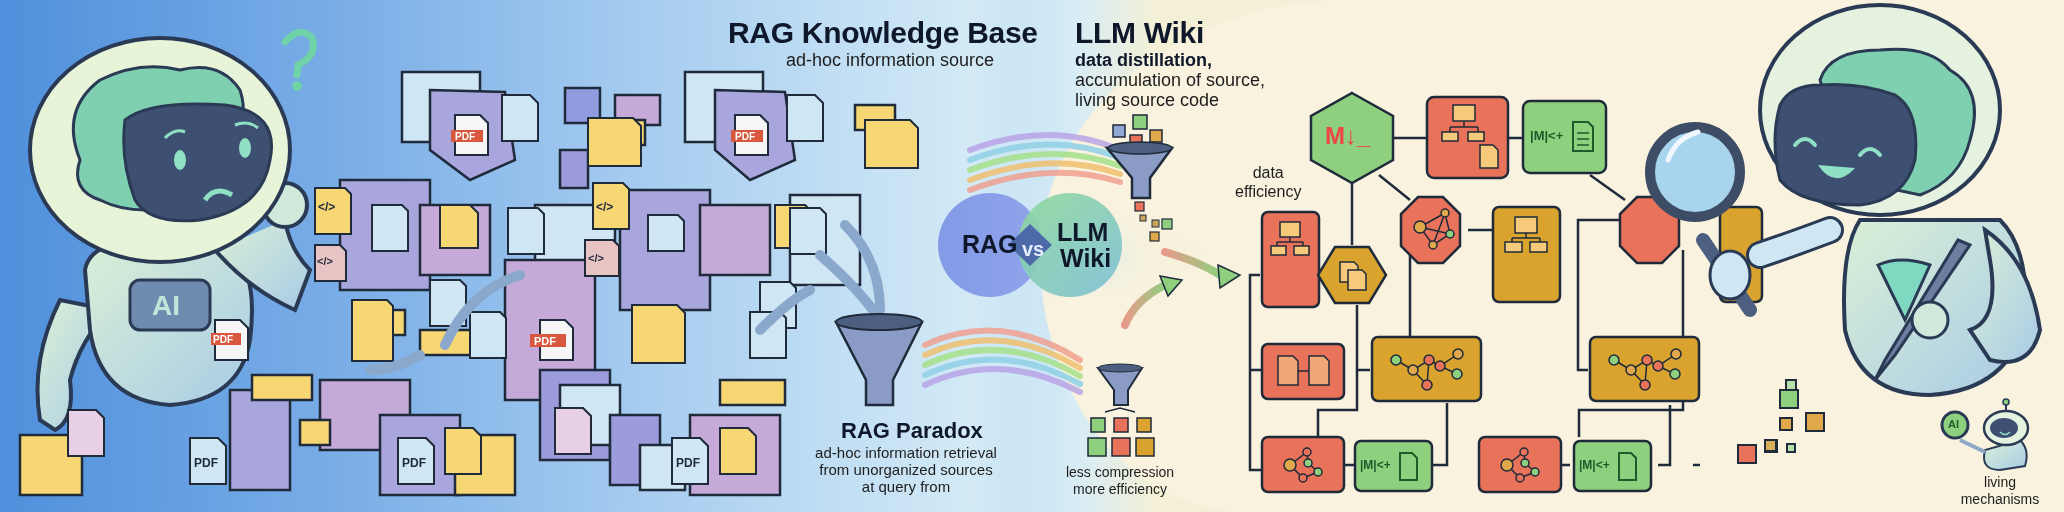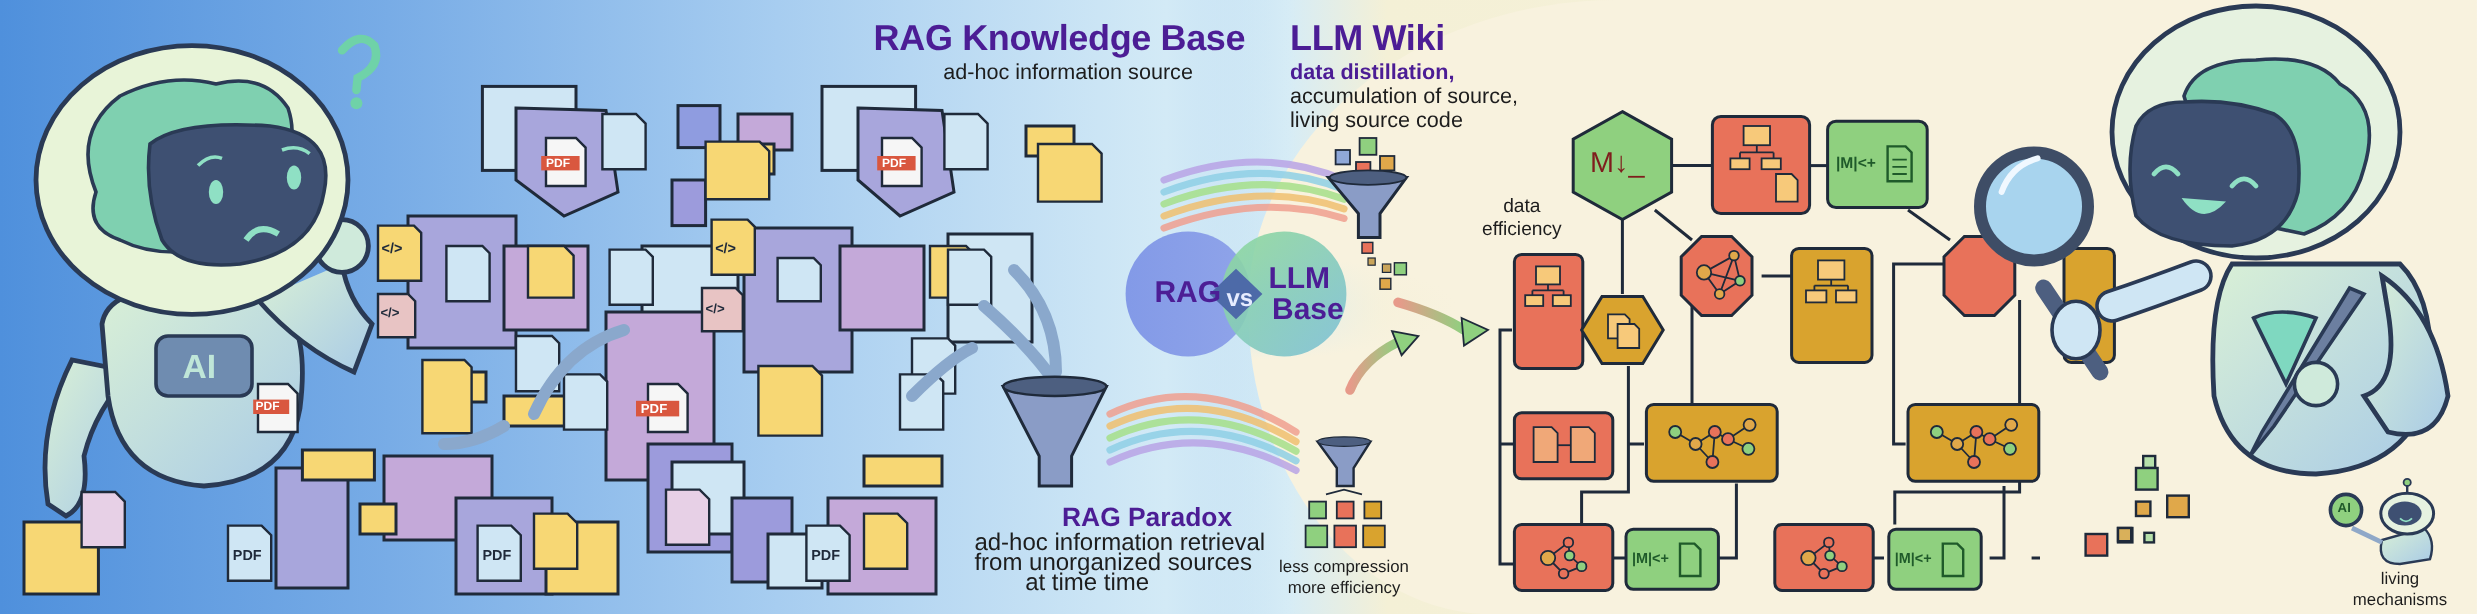--- a/index.html
+++ b/index.html
@@ -13,25 +13,25 @@
     position: absolute; left: 0; top: 0; width: 1080px; height: 512px;
     background: linear-gradient(90deg, #4f90dc 0%, #78ace6 30%, #a7cdf0 60%, #d3eaf6 90%, rgba(220,238,246,0) 100%);
   }
   .bg-right {
     position: absolute; left: 1040px; top: 0; width: 1024px; height: 512px;
     background: radial-gradient(ellipse at 0% 50%, rgba(244,236,205,0.0) 0%, rgba(248,242,222,1) 12%, #f8f2de 100%);
     border-top-left-radius: 60% 100%;
     border-bottom-left-radius: 40% 100%;
   }
   svg.scene { position: absolute; left: 0; top: 0; }
-  .txt { position: absolute; color: #4c1d95; white-space: nowrap; }
+  .txt { position: absolute; color: #0f172a; white-space: nowrap; }
   .title { font-weight: 700; font-size: 30px; letter-spacing: -0.3px; }
   .sub { font-size: 18px; color: #1d1d1d; }
   .sub-bold { font-size: 18px; font-weight: 700; }
-  .small { font-size: 20px; text-align: center; color: #1d1d1d; line-height: 17px; }
+  .small { font-size: 15px; text-align: center; color: #1d1d1d; line-height: 17px; }
 </style>
 </head>
 <body>
 
 <div class="bg-left"></div>
 <div class="bg-right"></div>
 
 <svg class="scene" width="2064" height="512" viewBox="0 0 2064 512">
   <defs>
     <linearGradient id="rainbow" x1="0" x2="1" y1="0" y2="0">
@@ -435,37 +435,37 @@
 <div class="txt sub" style="left:786px; top:50px;">ad-hoc information source</div>
 
 <div class="txt title" style="left:1075px; top:16px;">LLM Wiki</div>
 <div class="txt sub-bold" style="left:1075px; top:50px;">data distillation,</div>
 <div class="txt sub" style="left:1075px; top:70px;">accumulation of source,</div>
 <div class="txt sub" style="left:1075px; top:90px;">living source code</div>
 
 <div class="txt" style="left:951px; top:230px; font-size:25px; font-weight:700;margin-left:11px;">RAG</div>
 <div class="txt" style="left:1022px; top:238px; font-size:20px; font-weight:700; color:#e6ecff;">vs</div>
 <div class="txt" style="left:1057px; top:218px; font-size:25px; font-weight:700;">LLM</div>
-<div class="txt" style="left:1060px; top:244px; font-size:25px; font-weight:700;">Base</div>
+<div class="txt" style="left:1060px; top:244px; font-size:25px; font-weight:700;">Wiki</div>
 
 <div class="txt small" style="left:1235px; top:163px; font-size:16px; line-height:19px;">
   <div>data</div>
   <div>efficiency</div>
 </div>
 
-<div class="txt" style="left:1325px; top:122px; font-size:24px; font-weight:400; color:#7f1d1d;">M↓_</div>
+<div class="txt" style="left:1325px; top:122px; font-size:24px; font-weight:700; color:#ef4444;">M↓_</div>
 <div class="txt" style="left:1530px; top:128px; font-size:13px; font-weight:700; color:#1f5a2a;">|M|&lt;+</div>
 <div class="txt" style="left:1360px; top:458px; font-size:12px; font-weight:700; color:#1f5a2a;">|M|&lt;+</div>
 <div class="txt" style="left:1579px; top:458px; font-size:12px; font-weight:700; color:#1f5a2a;">|M|&lt;+</div>
 
-<div class="txt" style="left:841px; top:418px; font-size:22px; font-weight:700;margin-left:44px;">RAG Paradox</div>
+<div class="txt" style="left:841px; top:418px; font-size:22px; font-weight:700;">RAG Paradox</div>
 <div class="txt small" style="left:812px; top:444px; width:188px;">
   <div>ad-hoc information retrieval</div>
   <div>from unorganized sources</div>
-  <div>at time time</div>
+  <div>at query from</div>
 </div>
 
 <div class="txt small" style="left:1052px; top:464px; width:136px; font-size:14px;">
   <div>less compression</div>
   <div>more efficiency</div>
 </div>
 
 <div class="txt small" style="left:1950px; top:474px; width:100px; font-size:14px;">
   <div>living</div>
   <div>mechanisms</div>

